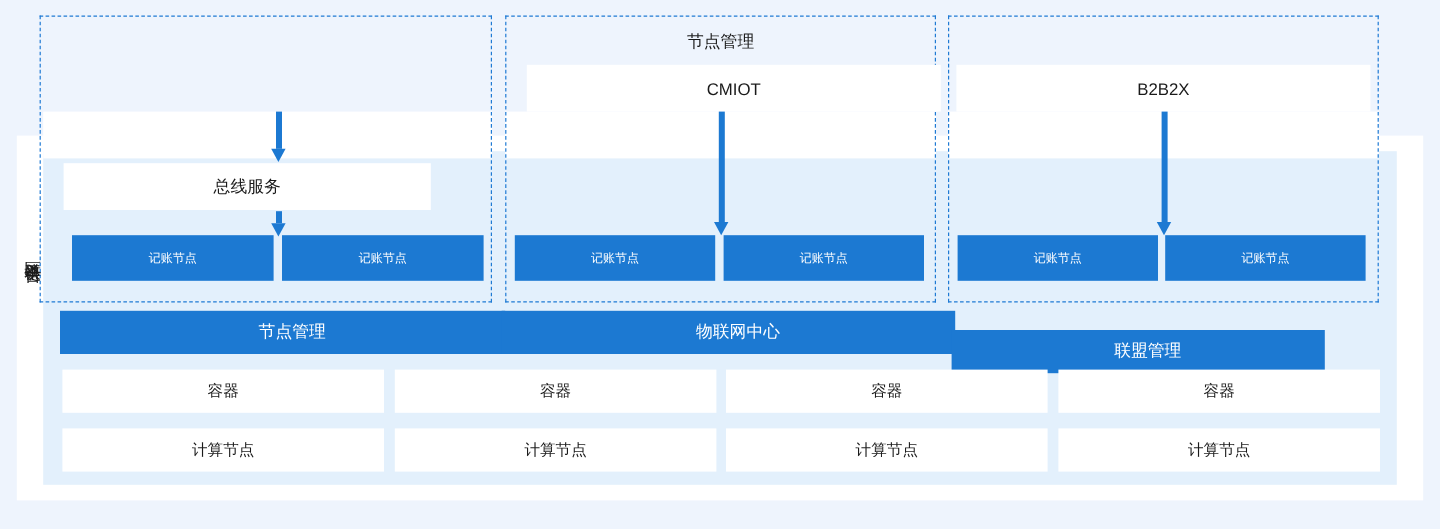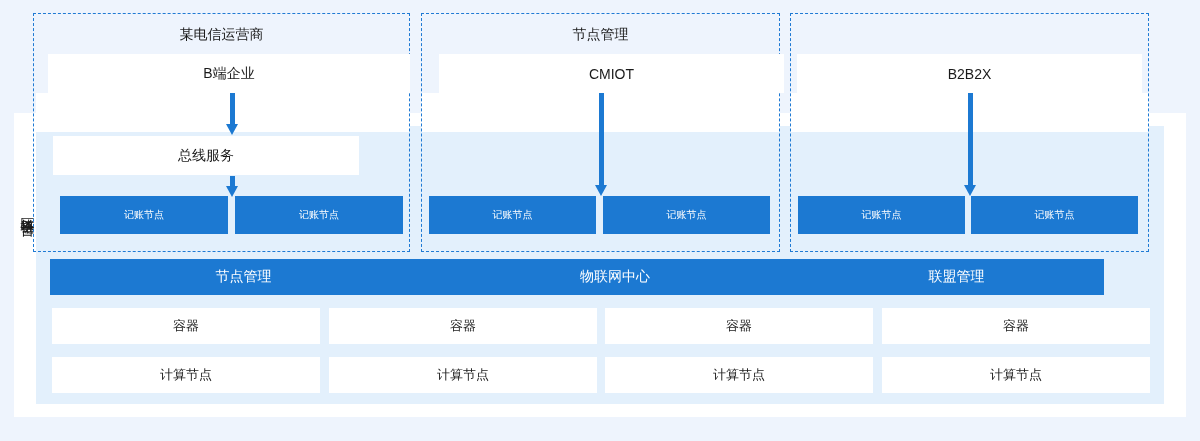--- a/index.html
+++ b/index.html
@@ -125,21 +125,21 @@
     position: absolute;
     top: 259px; height: 36px;
     background: #1c79d2;
     display: flex; align-items: center; justify-content: center;
     color: #ffffff; font-size: 14px;
     white-space: nowrap;
     padding-left: 16px;
   }
   .mgmt.m0 { left: 50px;  width: 355px; }
   .mgmt.m1 { left: 418px; width: 362px; }
-  .mgmt.m2 { left: 793px; width: 295px; }
+  .mgmt.m2 { left: 793px; width: 295px; margin-top: 16px; }
 
   
   .cell {
     position: absolute;
     height: 36px;
     background: #ffffff;
     display: flex; align-items: center; justify-content: center;
     font-size: 13px; color: #1a1a1a;
     white-space: nowrap;
   }
@@ -193,24 +193,22 @@
   <div class="band-white c0"></div>
   <div class="band-white c1"></div>
   <div class="band-white c2"></div>
 
   <div class="platform-label">区块链平台</div>
 
   <div class="org-col c0"></div>
   <div class="org-col c1"></div>
   <div class="org-col c2"></div>
 
-  <div class="org-title c0">某电信运营商</div>
   <div class="org-title c1">节点管理</div>
 
-  <div class="entity-box c0">B端企业</div>
   <div class="entity-box c1">CMIOT</div>
   <div class="entity-box c2">B2B2X</div>
 
   <div class="bus-box">总线服务</div>
 
   <div class="arrow a0">
     <div class="shaft"></div>
       <div class="head"></div>
   </div>
   <div class="arrow a1">

